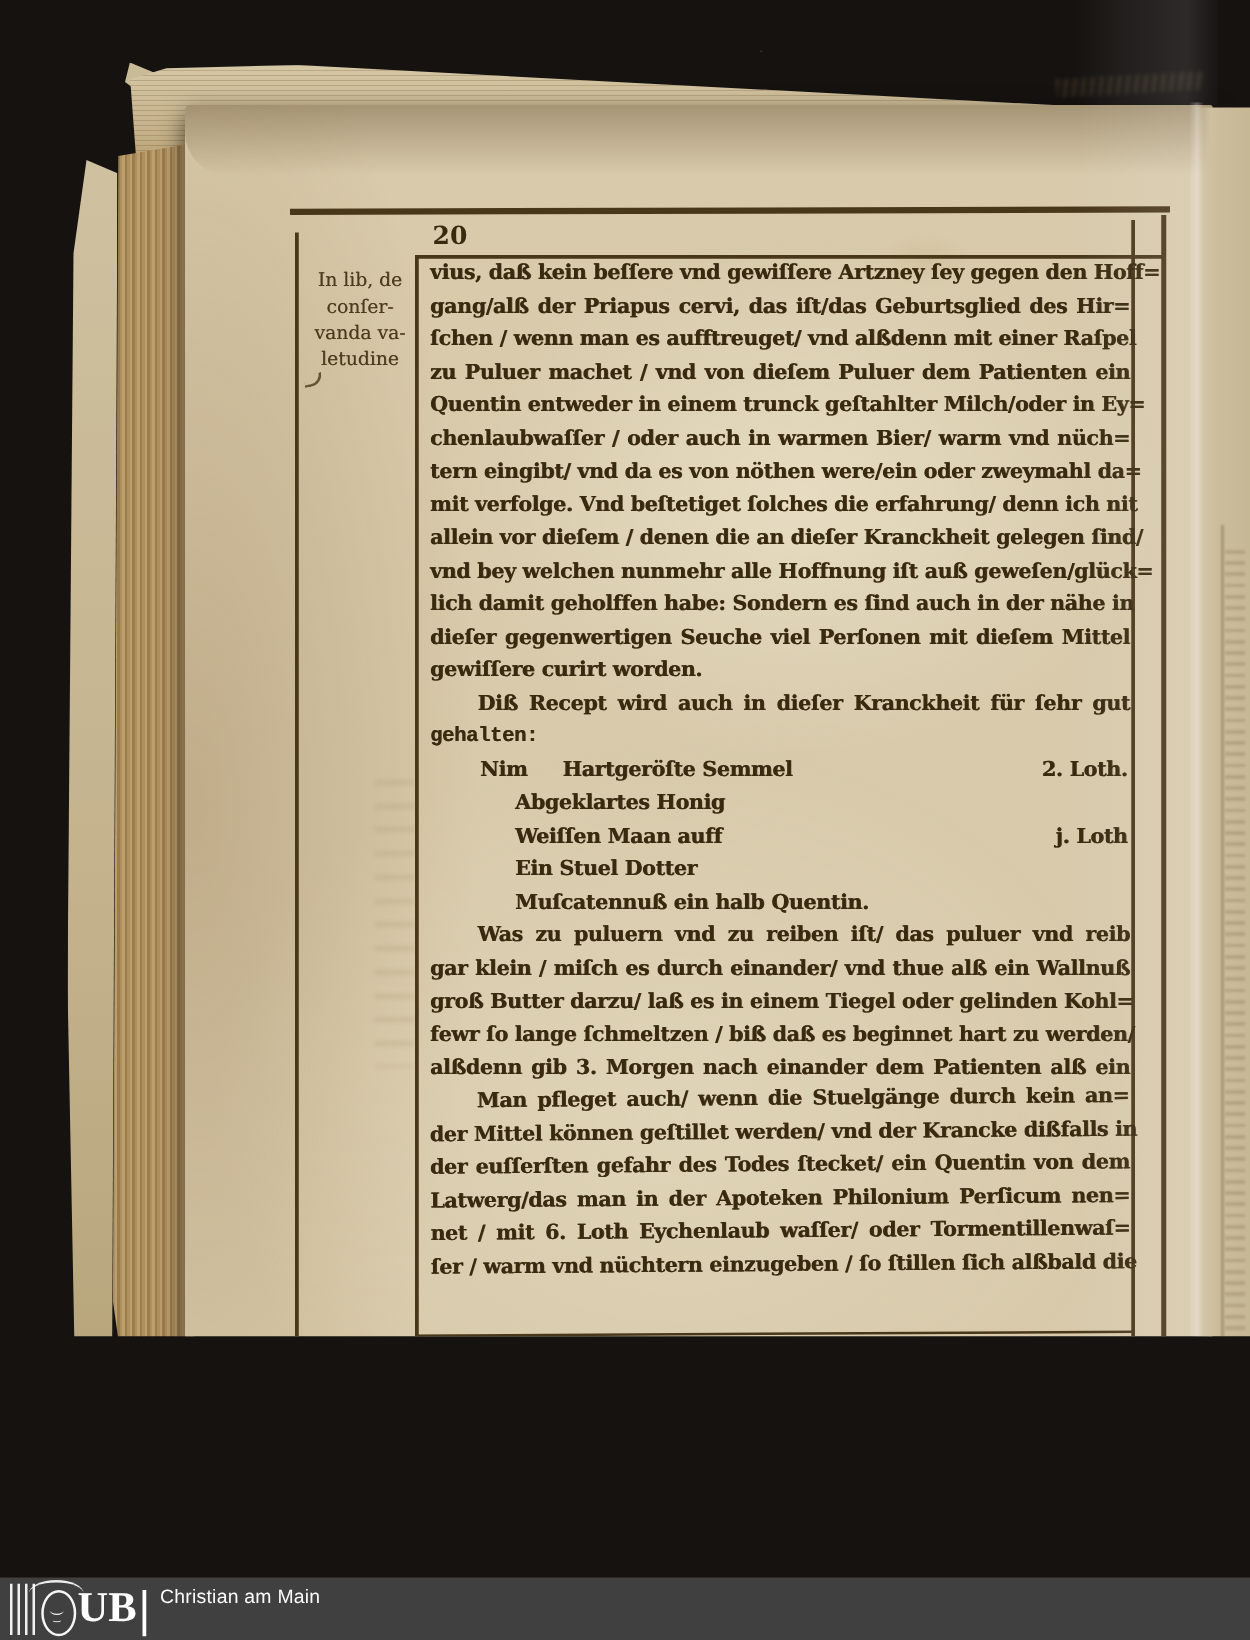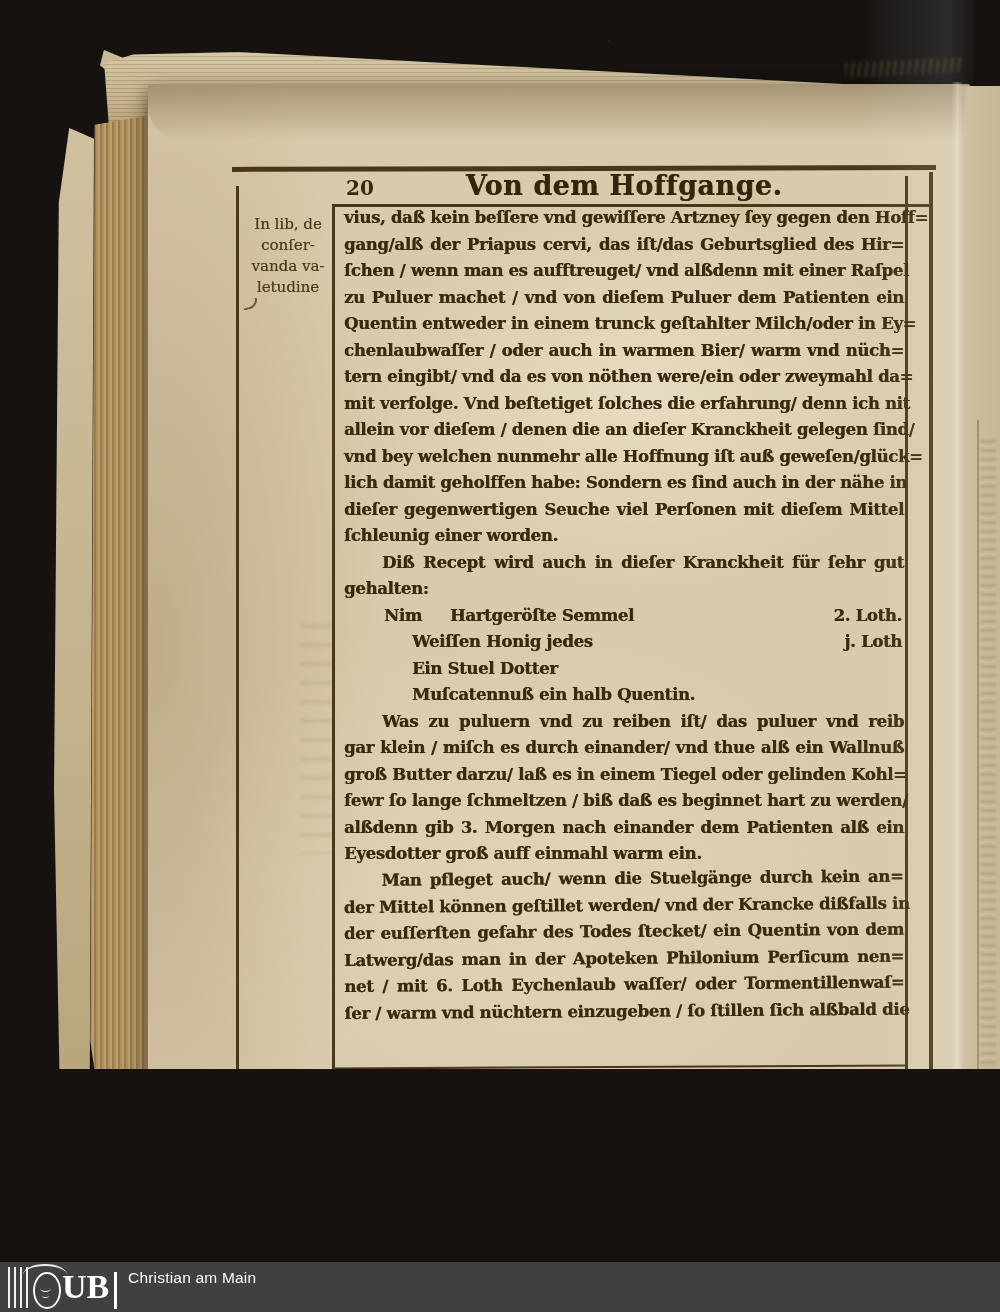--- a/index.html
+++ b/index.html
@@ -158,21 +158,20 @@
     <div class="rule r-headline"></div>
     <div class="rule r-left"></div>
     <div class="rule r-divider"></div>
     <div class="rule r-right1"></div>
     <div class="rule r-right2"></div>
     <div class="rule r-end1"></div>
     <div class="rule r-end2"></div>
     <div class="rule r-bottom"></div>
 
     <div class="pagenum">20</div>
-    <div class="htitle">Von dem Hoffgange.</div>
 
     <div class="margin-note">
       <div>
           <div class="margin-line">In lib, de</div>
           <div class="margin-line">conſer-</div>
           <div class="margin-line">vanda va-</div>
           <div class="margin-line">letudine</div>
         </div>
       <span class="swash"></span>
     </div>
@@ -184,39 +183,39 @@
           <div class="body-line">ſchen / wenn man es aufftreuget/ vnd alßdenn mit einer Raſpel</div>
           <div class="body-line">zu Puluer machet / vnd von dieſem Puluer dem Patienten ein</div>
           <div class="body-line">Quentin entweder in einem trunck geſtahlter Milch/oder in Ey=</div>
           <div class="body-line">chenlaubwaſſer / oder auch in warmen Bier/ warm vnd nüch=</div>
           <div class="body-line">tern eingibt/ vnd da es von nöthen were/ein oder zweymahl da=</div>
           <div class="body-line">mit verfolge. Vnd beſtetiget ſolches die erfahrung/ denn ich nit</div>
           <div class="body-line">allein vor dieſem / denen die an dieſer Kranckheit gelegen ſind/</div>
           <div class="body-line">vnd bey welchen nunmehr alle Hoffnung iſt auß geweſen/glück=</div>
           <div class="body-line">lich damit geholffen habe: Sondern es ſind auch in der nähe in</div>
           <div class="body-line">dieſer gegenwertigen Seuche viel Perſonen mit dieſem Mittel</div>
-          <div class="body-line" style="text-align-last: left;">ſchleunig einer worden.</div>
+          <div class="body-line" style="text-align-last: left;">gewiſſere curirt worden.</div>
         </div>
       <div>
           <div class="body-line" style="text-indent: 38px;">Diß Recept wird auch in dieſer Kranckheit für ſehr gut</div>
-          <div class="body-line" style="text-align-last: left;">gehalten:</div>
+          <div class="body-line" style="text-align-last: left; font-family: Liberation Mono, monospace;">gehalten:</div>
         </div>
       <div>
           <div class="r-row"><span class="r-lead">Nim</span><span class="r-item" style="margin-left: 38px;">Hartgeröſte Semmel</span><span class="r-amt">2. Loth.</span></div>
-          <div class="r-row"><span class="r-item">Weiſſen Honig jedes</span><span class="r-amt">j. Loth</span></div>
+          <div class="r-row"><span class="r-item">Abgeklartes Honig</span></div>
+          <div class="r-row"><span class="r-item">Weiſſen Maan auff</span><span class="r-amt">j. Loth</span></div>
           <div class="r-row"><span class="r-item">Ein Stuel Dotter</span></div>
           <div class="r-row"><span class="r-item">Muſcatennuß ein halb Quentin.</span></div>
         </div>
       <div>
           <div class="body-line" style="text-indent: 38px;">Was zu puluern vnd zu reiben iſt/ das puluer vnd reib</div>
           <div class="body-line">gar klein / miſch es durch einander/ vnd thue alß ein Wallnuß</div>
           <div class="body-line">groß Butter darzu/ laß es in einem Tiegel oder gelinden Kohl=</div>
           <div class="body-line">fewr ſo lange ſchmeltzen / biß daß es beginnet hart zu werden/</div>
           <div class="body-line">alßdenn gib 3. Morgen nach einander dem Patienten alß ein</div>
-          <div class="body-line" style="text-align-last: left;">Eyesdotter groß auff einmahl warm ein.</div>
         </div>
       <div class="tilt">
           <div class="body-line" style="text-indent: 38px;">Man pfleget auch/ wenn die Stuelgänge durch kein an=</div>
           <div class="body-line">der Mittel können geſtillet werden/ vnd der Krancke dißfalls in</div>
           <div class="body-line">der euſſerſten gefahr des Todes ſtecket/ ein Quentin von dem</div>
           <div class="body-line">Latwerg/das man in der Apoteken Philonium Perſicum nen=</div>
           <div class="body-line">net / mit 6. Loth Eychenlaub waſſer/ oder Tormentillenwaſ=</div>
           <div class="body-line">ſer / warm vnd nüchtern einzugeben / ſo ſtillen ſich alßbald die</div>
         </div>
     </div>

